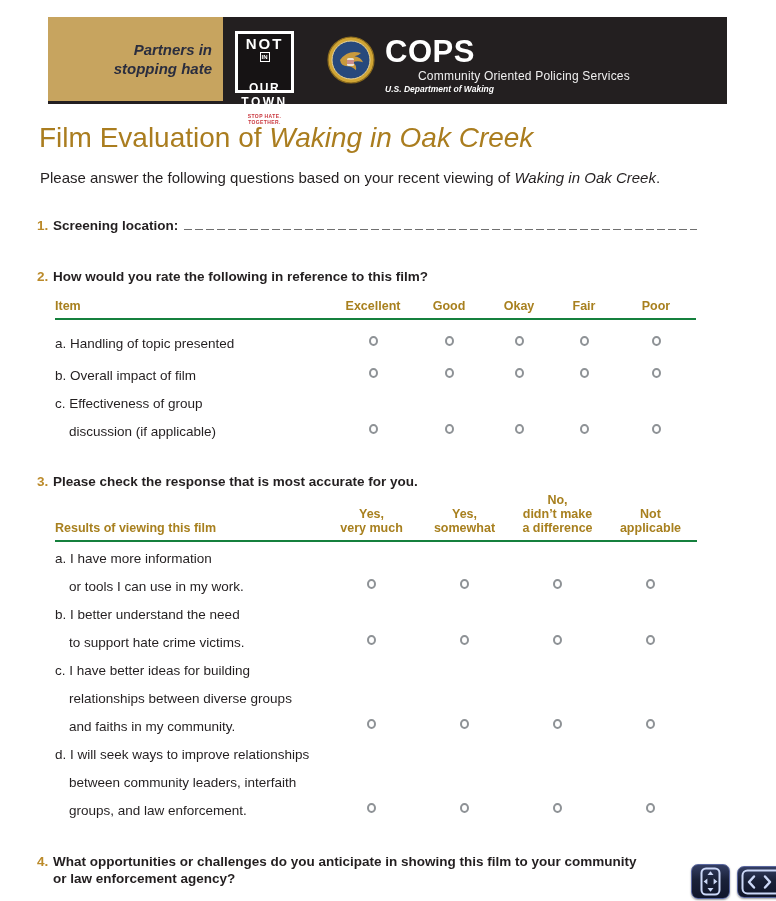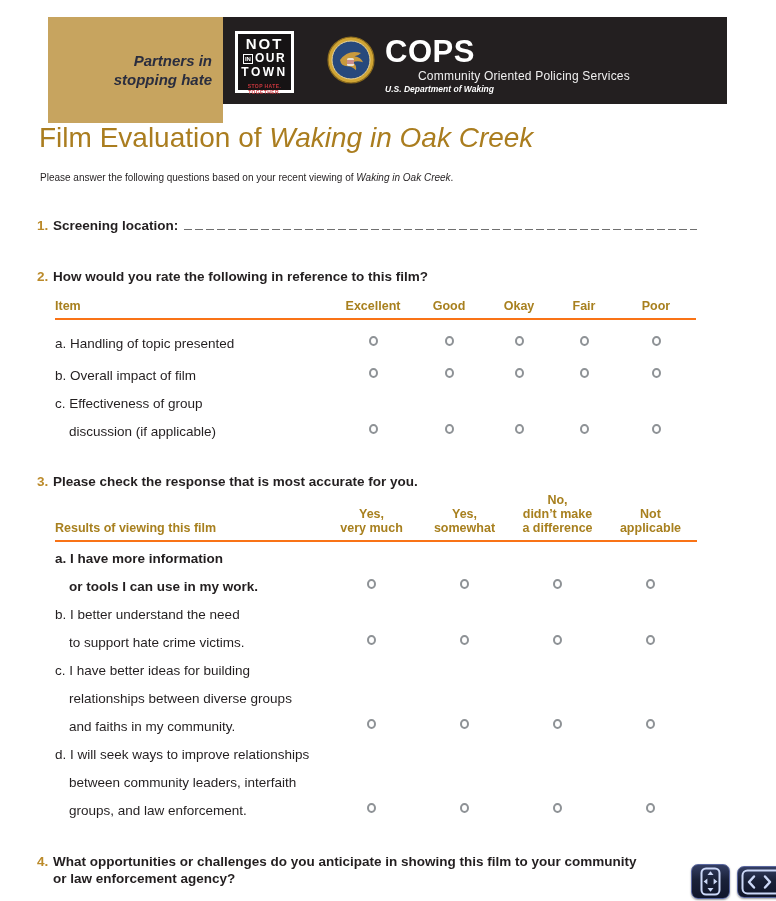--- a/index.html
+++ b/index.html
@@ -3,64 +3,64 @@
 <meta charset="utf-8">
 <style>
   * { margin:0; padding:0; box-sizing:border-box; }
   html,body { background:#fff; }
   .page {
     position:relative; width:776px; height:901px; background:#ffffff;
     overflow:hidden; font-family:"Liberation Sans", sans-serif; color:#231f20;
   }
   
   .header-bar { position:absolute; left:48px; top:17px; width:679px; height:87px; background:#231f20; }
-  .tan-block { position:absolute; left:0; top:0; width:175px; height:106px; background:#c7a45f;
+  .tan-block { position:absolute; left:0; top:0; width:175px; height:84px; background:#c7a45f;
     display:flex; align-items:center; justify-content:flex-end; }
   .partners-text { text-align:right; font-weight:bold; font-style:italic; font-size:15px;
     line-height:19px; color:#2a2d3e; padding-right:11px; }
   .niot-logo { position:absolute; left:187px; top:14px; width:59px; height:62px;
     border:3px solid #fff; background:#161314; text-align:center; padding-top:2px; }
   .niot-not { font-size:15px; font-weight:800; color:#fff; letter-spacing:2px; line-height:16px; }
-  .niot-row { display:flex; align-items:center; justify-content:center; gap:2px; line-height:13px; }
+  .niot-row { display:flex; align-items:center; justify-content:center; gap:20px; line-height:13px;flex-direction:column; }
   .niot-in { border:1px solid #fff; font-size:6px; font-weight:bold; color:#fff; padding:0 1px; line-height:8px; }
   .niot-our { font-size:12px; font-weight:800; color:#fff; letter-spacing:1.5px; }
   .niot-town { font-size:12px; font-weight:800; color:#fff; letter-spacing:2.5px; line-height:14px; }
   .niot-tag { font-size:5px; font-weight:bold; color:#c9363d; letter-spacing:0.4px; margin-top:4px; }
   .doj-seal { position:absolute; left:279px; top:19px; width:48px; height:48px; }
   .cops-block { position:absolute; left:337px; top:19px; }
   .cops-acronym { font-size:31px; line-height:31px; font-weight:800; color:#fff; letter-spacing:0.5px; }
   .cops-sub1 { font-size:12px; color:#f0f0f0; margin-top:2px; letter-spacing:0.2px;margin-left:33px; }
   .cops-sub2 { font-size:8.5px; font-weight:bold; font-style:italic; color:#fff; margin-top:1px; }
   
   .content { position:absolute; left:37px; top:118px; width:660px; }
   .doc-title { font-size:28px; line-height:32px; font-weight:400; color:#aa7d1f; margin:4px 0 0 2px; }
   .doc-title .it { font-style:italic; }
-  .intro { font-size:10px; line-height:19px; margin:14px 0 4px 3px; }
+  .intro { font-size:15px; line-height:19px; margin:14px 0 4px 3px; }
   .intro .it { font-style:italic; }
   .q-line { display:flex; align-items:baseline; font-size:13.5px; line-height:17px; }
   .q-num { color:#bb8a2a; font-weight:bold; width:16px; flex:none; }
   .q-text { font-weight:bold; color:#231f20; }
   .q1-block { margin-top:30px; }
   .blank-line { flex:1; margin-left:6px; height:13px;
     background-image:repeating-linear-gradient(90deg,#6f6f6f 0,#6f6f6f 8px,transparent 8px,transparent 11px);
     background-size:100% 1px; background-position:0 bottom; background-repeat:no-repeat; }
   .q2-block { margin-top:34px; }
   .q3-block { margin-top:33px; }
   .q4-block { margin-top:34px; }
   .q4-cont { margin-left:16px; font-weight:bold; font-size:13.5px; line-height:17px; }
   
   .qtable { display:table; margin-left:18px; border-collapse:collapse; }
   .qtr { display:table-row; }
   .qth { display:table-cell; vertical-align:bottom; color:#a8801f; font-weight:bold;
     font-size:12.5px; line-height:14px; text-align:center; padding-bottom:5px;
-    border-bottom:2px solid #f97316; }
+    border-bottom:2px solid #15803d; }
   .qth.first { text-align:left; }
   .qtd-label { display:table-cell; vertical-align:bottom; font-size:13.5px; line-height:16px; }
   .qtd-radio { display:table-cell; vertical-align:bottom; text-align:center; padding-bottom:2px; }
-  .pt9  .qtd-label, .pt9  .qtd-radio { padding-top:9px;font-weight:bold; }
+  .pt9  .qtd-label, .pt9  .qtd-radio { padding-top:9px; }
   .pt12 .qtd-label, .pt12 .qtd-radio { padding-top:12px; }
   .cont-line { margin-left:14px;margin-top:12px; }
   .q2t .col-label { width:279px; }
   .q2t .c1 { width:78px; } .q2t .c2 { width:74px; } .q2t .c3 { width:66px; }
   .q2t .c4 { width:64px; } .q2t .c5 { width:80px; }
   .q3t .col-label { width:270px; }
   .q3t .c1, .q3t .c2, .q3t .c3, .q3t .c4 { width:93px; }
   .q2t { margin-top:14px; } .q3t { margin-top:3px; }
   .radio { display:inline-block; width:9px; height:10px; border:2px solid #8e9296;
     border-radius:50%; background:#fff; }

